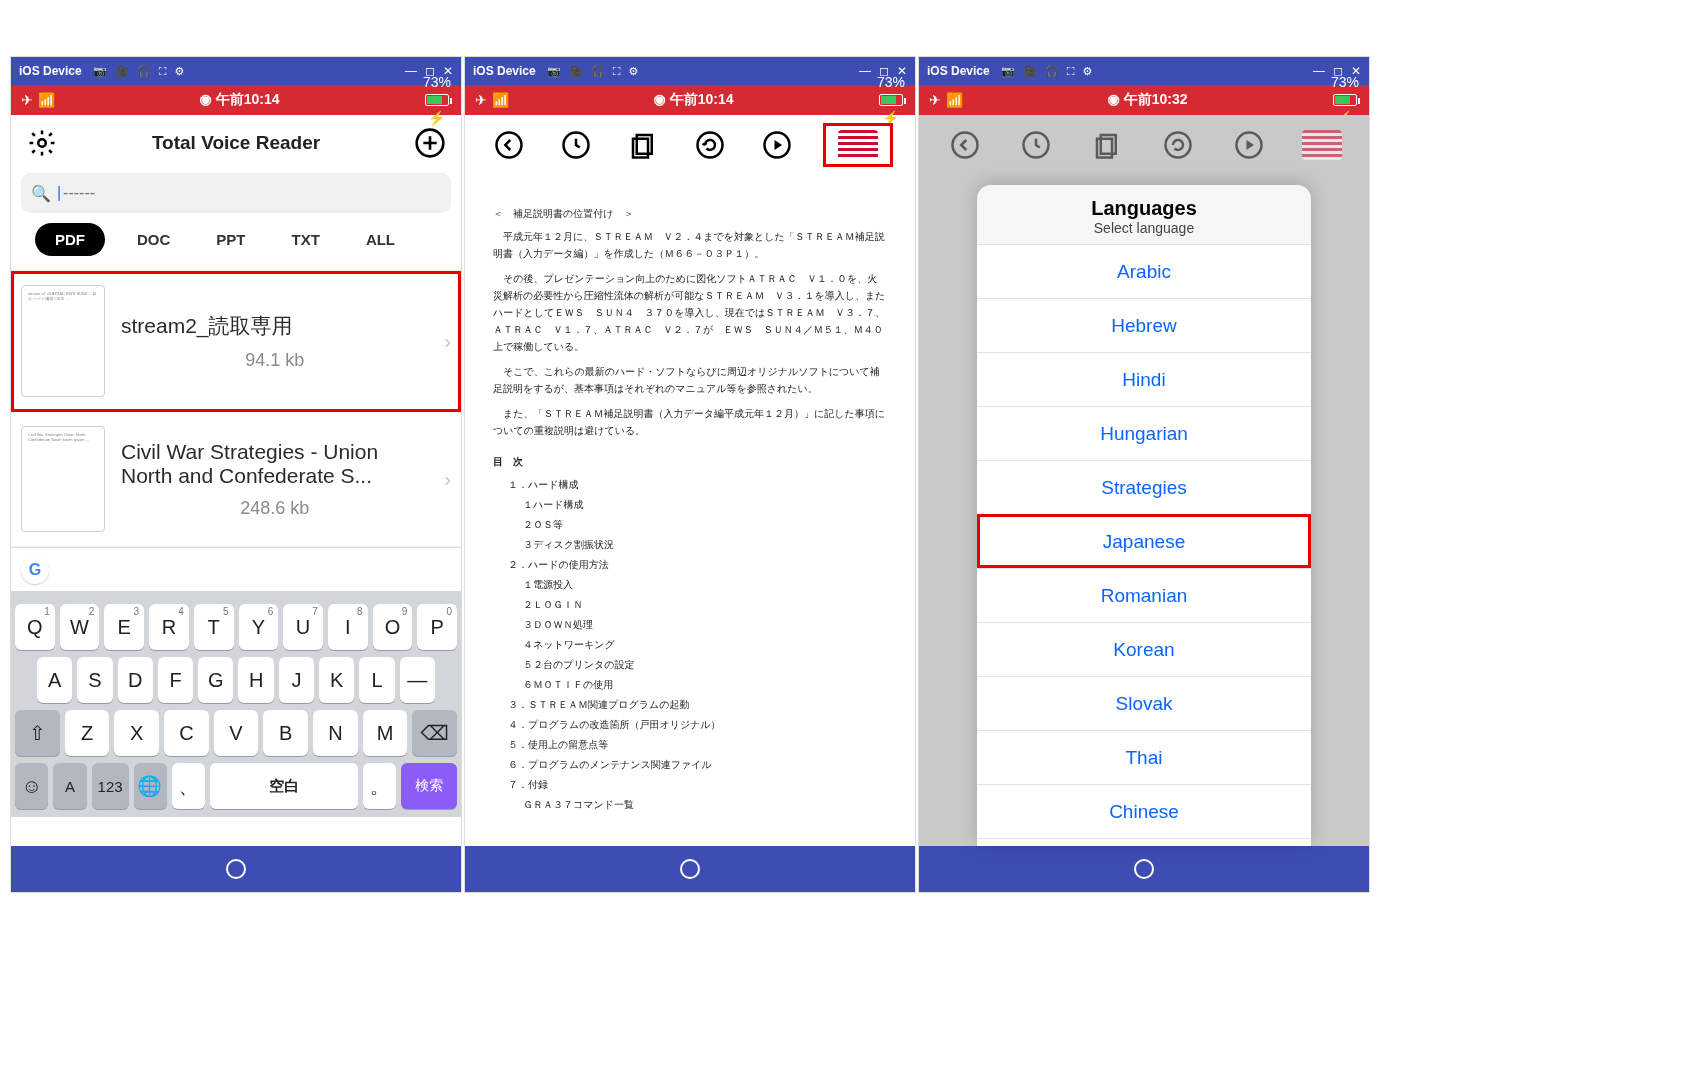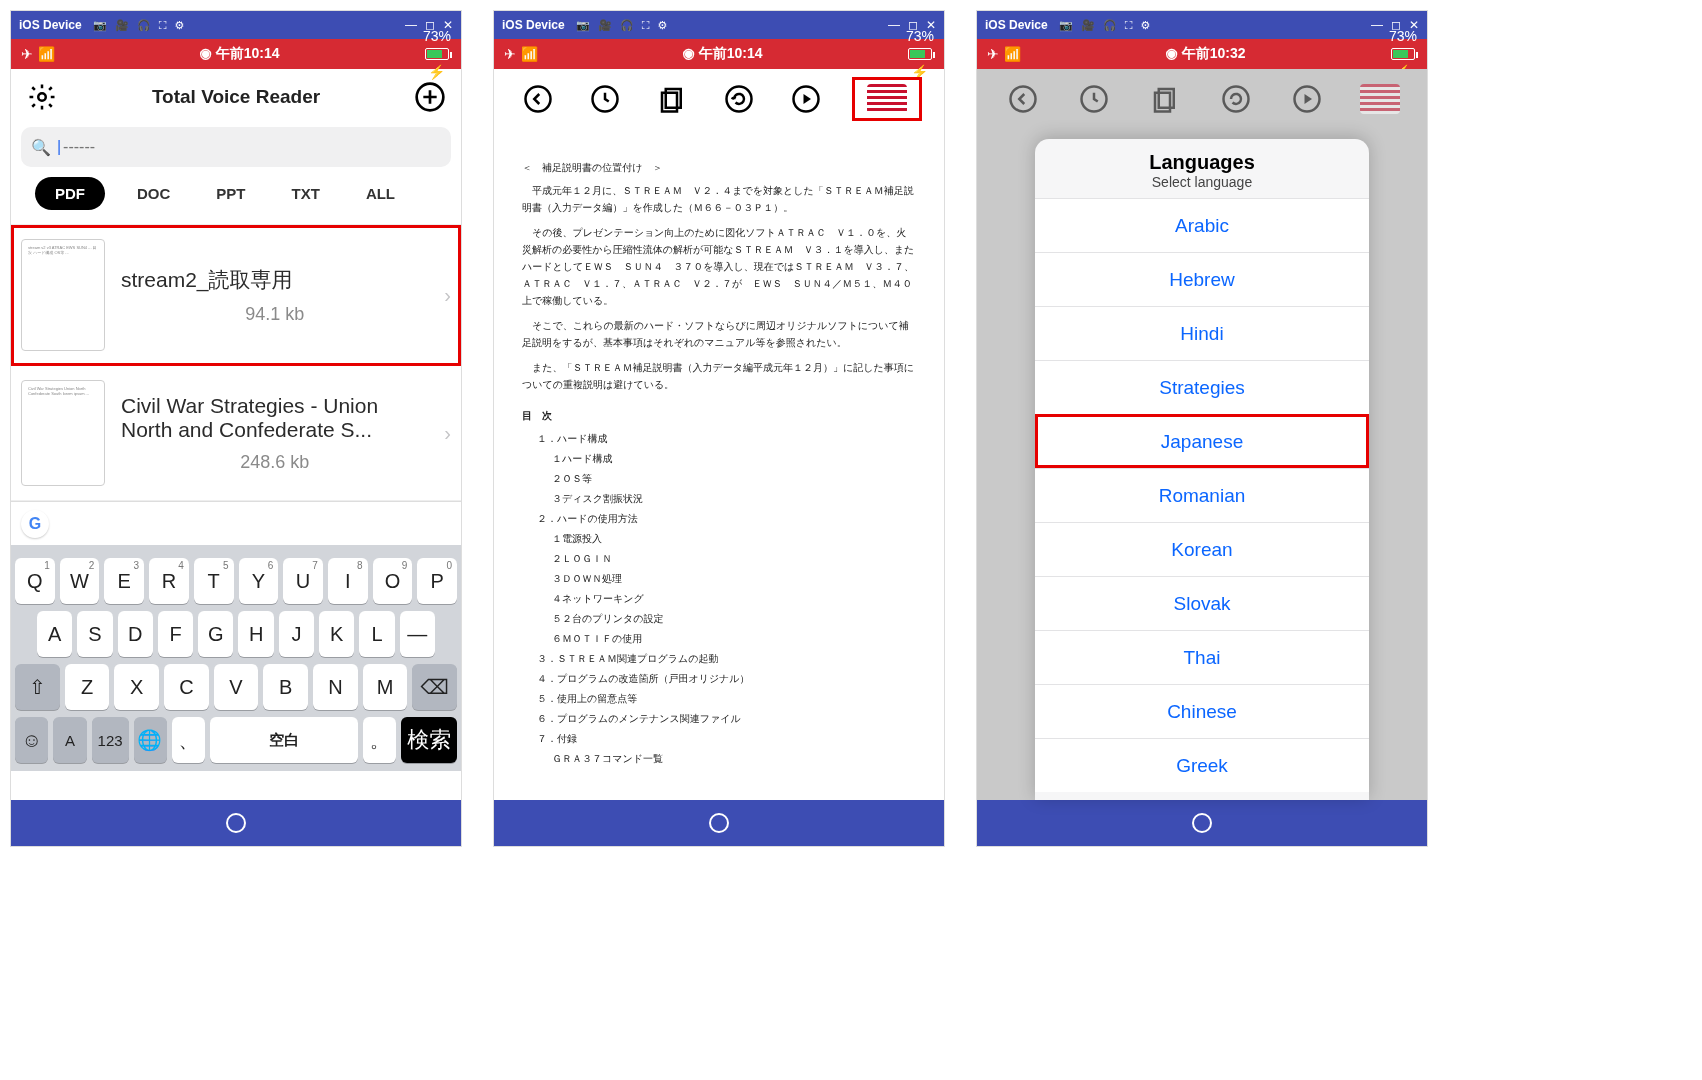--- a/index.html
+++ b/index.html
@@ -1,17 +1,17 @@
 <!DOCTYPE html>
 <html><head>
 <meta charset="utf-8">
 <style>
   * { box-sizing: border-box; margin: 0; padding: 0; font-family: -apple-system, "Helvetica Neue", Arial, sans-serif; }
   body { background: #fff; width: 1702px; }
-  .row { display: flex; gap: 31px; padding: 10px; }
+  .row { display: flex; gap: 2px; padding: 10px; margin-top: 46px; }
   .phone { width: 452px; border: 1px solid #ddd; background: #fff; display: flex; flex-direction: column; }
   .titlebar { background: #3d4db3; color: #fff; height: 28px; display: flex; align-items: center; padding: 0 8px; font-size: 12px; }
   .titlebar .t-title { font-weight: 700; }
   .titlebar .t-icons { display: flex; gap: 8px; margin-left: 12px; font-size: 11px; }
   .titlebar .t-right { margin-left: auto; display: flex; gap: 8px; }
   .statusbar { background: #d62a33; color: #fff; height: 30px; display: flex; align-items: center; padding: 0 10px; font-size: 14px; }
   .statusbar .s-left { display: flex; gap: 6px; }
   .statusbar .s-center { flex: 1; text-align: center; font-weight: 600; }
   .statusbar .s-right { display: flex; align-items: center; gap: 4px; flex-direction: column; }
   .battery { width: 24px; height: 12px; border: 1.5px solid #fff; border-radius: 2px; position: relative; display: inline-block; }
@@ -41,21 +41,21 @@
   
   
   .kbd { background: #d2d5da; padding: 6px 4px 8px 4px; }
   .kbd-top { background: #fff; height: 44px; display: flex; align-items: center; padding: 0 10px; border-top: 1px solid #ddd; }
   .gicon { width: 28px; height: 28px; border-radius: 50%; background: #fff; box-shadow: 0 1px 2px rgba(0,0,0,.2); display: flex; align-items: center; justify-content: center; font-weight: 700; }
   .kbd-row { display: flex; gap: 5px; margin-top: 7px; align-items: stretch; }
   .key { background: #fff; border-radius: 6px; box-shadow: 0 1px 0 #9a9da2; flex: 1; height: 46px; display: flex; align-items: center; justify-content: center; font-size: 20px; font-weight: 500; position: relative; color: #222; }
   .key .sup { position: absolute; top: 2px; right: 5px; font-size: 10px; color: #777; }
   .key.fn { background: #b2b7c0; }
   .key.space { flex: 4; font-weight: bold; }
-  .key.search { background: #000000; color: #fff; flex: 1.5; font-size: 22px; }
+  .key.search { background: #8b5cf6; color: #fff; flex: 1.5; font-size: 14px; }
   .kbd-row.r2 { padding: 0 22px; }
   
   
   .readerbar { height: 60px; display: flex; align-items: center; justify-content: space-around; padding: 0 10px; }
   .rbtn { width: 36px; height: 36px; display: flex; align-items: center; justify-content: center; }
   .flag { width: 40px; height: 30px; border-radius: 4px; background: repeating-linear-gradient(#c8102e 0 3px, #fff 3px 6px); position: relative; overflow: hidden; } 
   .flagwrap.hl { outline: 3px solid #e60000; padding: 4px 12px; }
   .doc { flex: 1; padding: 30px 28px; font-size: 10px; color: #222; line-height: 1.7; overflow: hidden; }
   .doc .hd { margin-bottom: 6px; }
   .doc .para { margin-bottom: 8px; text-indent: 1em; }
@@ -399,20 +399,21 @@
 
     <div class="sheet">
       <div class="sheet-hd">
         <div class="t1">Languages</div>
         <div class="t2">Select language</div>
       </div>
       <div class="langlist" id="langlist">
             <div class="lang">Arabic</div>
             <div class="lang">Hebrew</div>
             <div class="lang">Hindi</div>
+            <div class="lang">Hungarian</div>
             <div class="lang">Strategies</div>
             <div class="lang hl">Japanese</div>
             <div class="lang">Romanian</div>
             <div class="lang">Korean</div>
             <div class="lang">Slovak</div>
             <div class="lang">Thai</div>
             <div class="lang">Chinese</div>
             <div class="lang">Greek</div>
           </div>
     </div>

